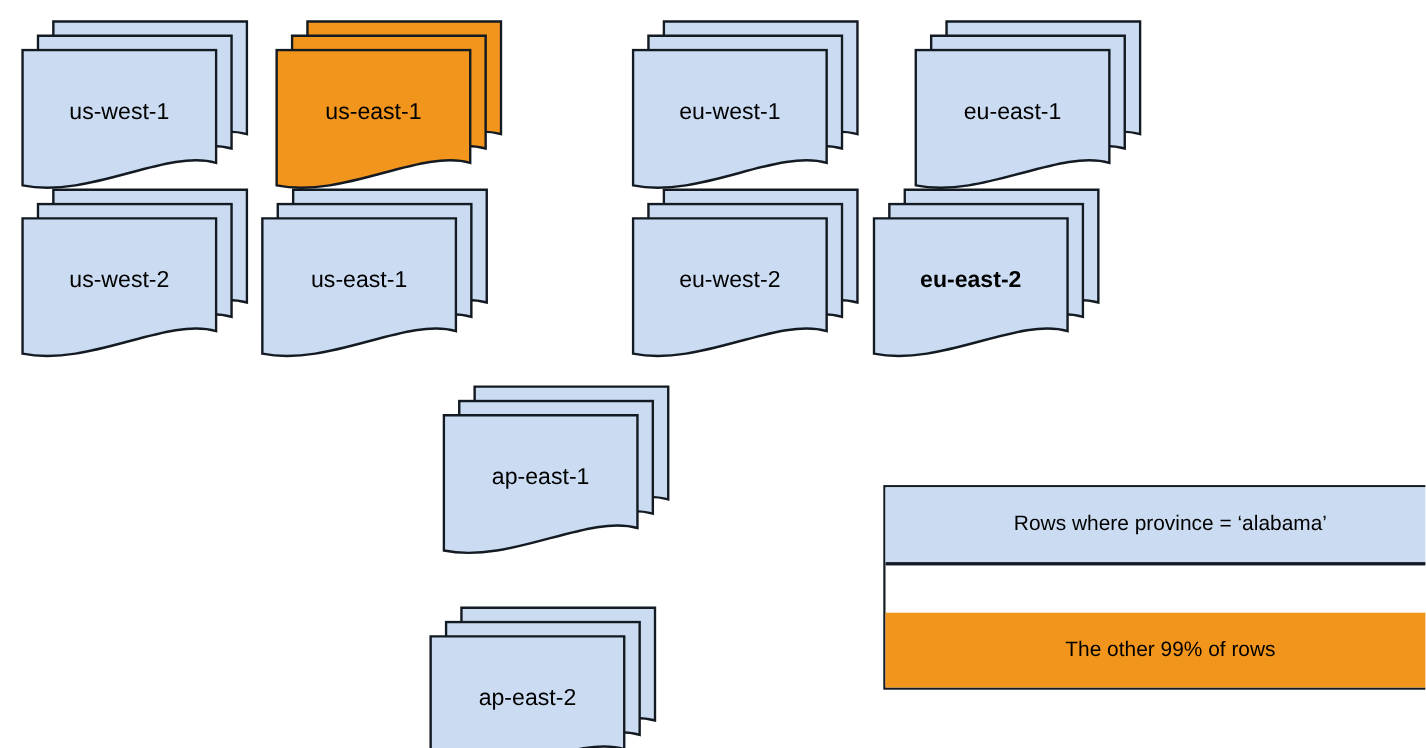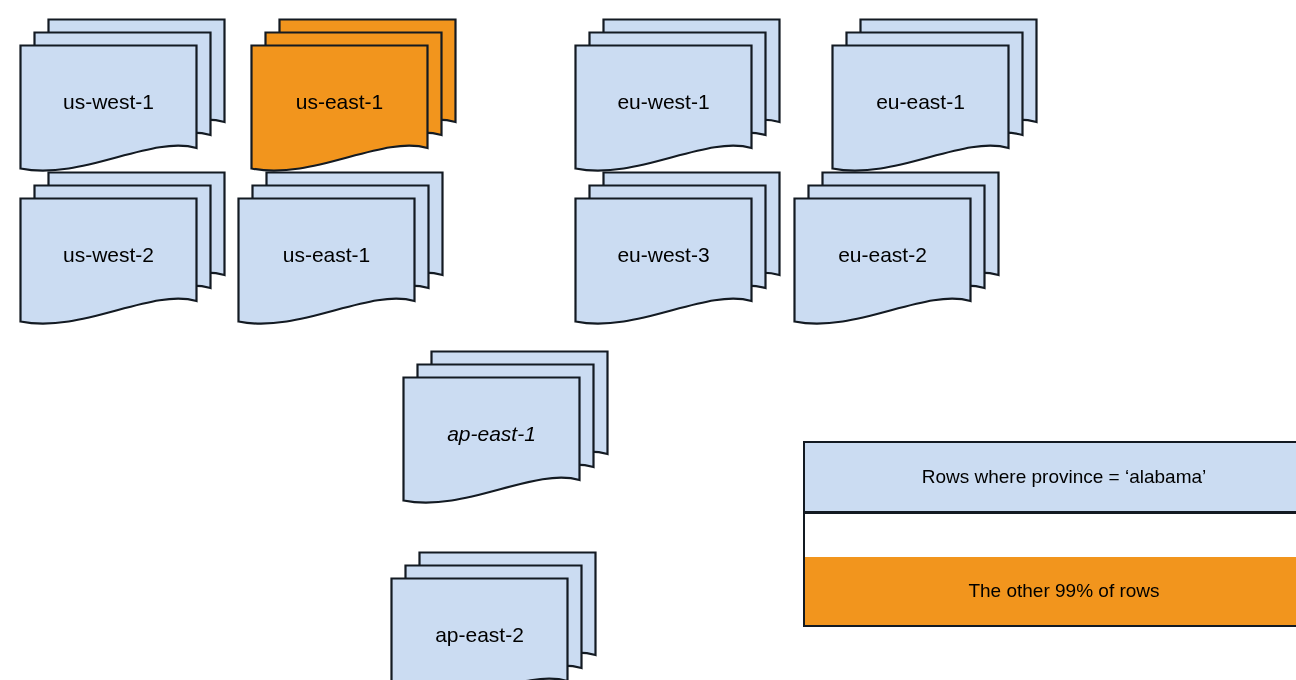--- a/index.html
+++ b/index.html
@@ -160,35 +160,35 @@
     <div class="stack blue" style="left: 574px; top: 171px; z-index: 829;">
     <svg class="page back" width="179" height="133" viewBox="0 0 179 133" aria-hidden="true">
       <path d="M1.5,1.5 H177.5 V104 C132,91 62,137 1.5,124.5 Z"></path>
     </svg>
     <svg class="page middle" width="179" height="133" viewBox="0 0 179 133" aria-hidden="true">
       <path d="M1.5,1.5 H177.5 V104 C132,91 62,137 1.5,124.5 Z"></path>
     </svg>
     <svg class="page front" width="179" height="133" viewBox="0 0 179 133" aria-hidden="true">
       <path d="M1.5,1.5 H177.5 V104 C132,91 62,137 1.5,124.5 Z"></path>
     </svg>
-    <div class="label">eu-west-3</div>
-  </div>
-    <div class="stack blue" style="left: 793px; top: 171px; z-index: 829;">
+    <div class="label">eu-west-2</div>
+  </div>
+    <div class="stack blue" style="left: 793px; top: 171px; z-index: 829; font-weight: bold;">
     <svg class="page back" width="179" height="133" viewBox="0 0 179 133" aria-hidden="true">
       <path d="M1.5,1.5 H177.5 V104 C132,91 62,137 1.5,124.5 Z"></path>
     </svg>
     <svg class="page middle" width="179" height="133" viewBox="0 0 179 133" aria-hidden="true">
       <path d="M1.5,1.5 H177.5 V104 C132,91 62,137 1.5,124.5 Z"></path>
     </svg>
     <svg class="page front" width="179" height="133" viewBox="0 0 179 133" aria-hidden="true">
       <path d="M1.5,1.5 H177.5 V104 C132,91 62,137 1.5,124.5 Z"></path>
     </svg>
     <div class="label">eu-east-2</div>
   </div>
-    <div class="stack blue" style="left: 402px; top: 350px; z-index: 650; font-style: italic;">
+    <div class="stack blue" style="left: 402px; top: 350px; z-index: 650;">
     <svg class="page back" width="179" height="133" viewBox="0 0 179 133" aria-hidden="true">
       <path d="M1.5,1.5 H177.5 V104 C132,91 62,137 1.5,124.5 Z"></path>
     </svg>
     <svg class="page middle" width="179" height="133" viewBox="0 0 179 133" aria-hidden="true">
       <path d="M1.5,1.5 H177.5 V104 C132,91 62,137 1.5,124.5 Z"></path>
     </svg>
     <svg class="page front" width="179" height="133" viewBox="0 0 179 133" aria-hidden="true">
       <path d="M1.5,1.5 H177.5 V104 C132,91 62,137 1.5,124.5 Z"></path>
     </svg>
     <div class="label">ap-east-1</div>

